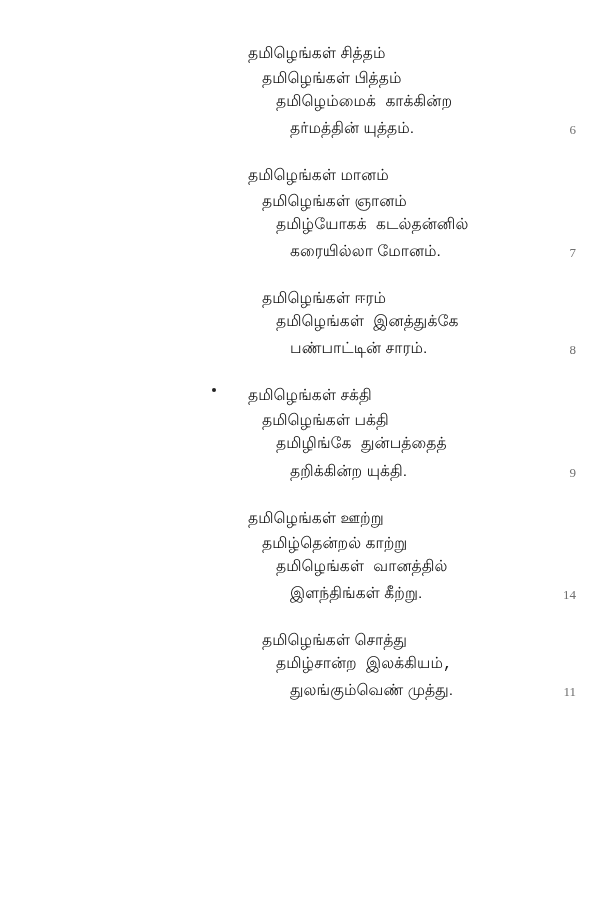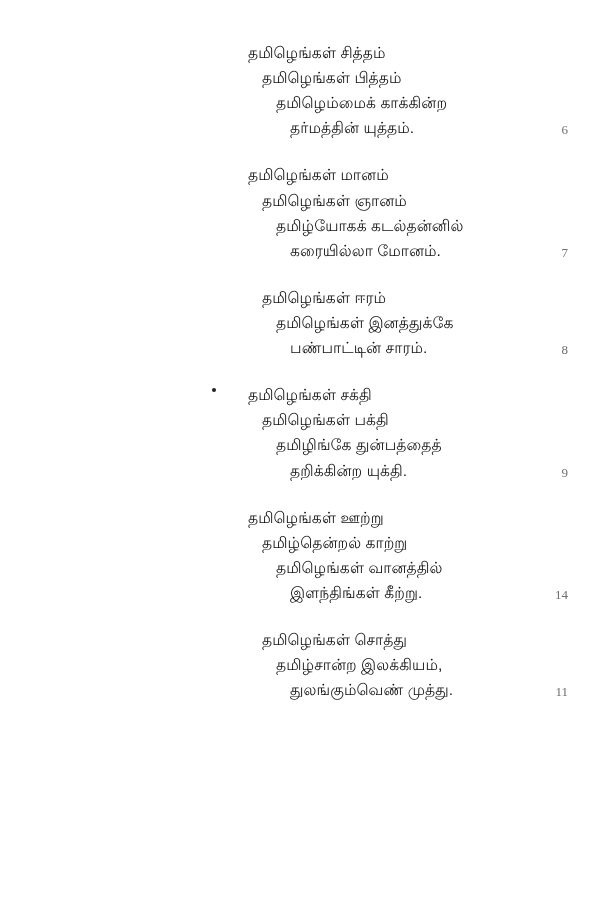--- a/index.html
+++ b/index.html
@@ -14,41 +14,41 @@
     font-family: "Liberation Sans", sans-serif;
     color: #000000;
     overflow: hidden;
   }
   .page {
     position: relative;
     width: 600px;
     height: 902px;
     background: #ffffff;
     box-sizing: border-box;
-    padding: 40px 8px 0 0;
+    padding: 40px 0 0 0;
   }
   .stanza {
     position: relative;
     margin: 0 0 22px 0;
     padding: 0;
   }
   .verse-lines {
     display: block;
   }
   .line {
     font-size: 15.5px;
     line-height: 1.62;
     color: #111111;
     white-space: pre;
     letter-spacing: 0.1px;
   }
   
   .line.i0 { margin-left: 248px; }
   .line.i1 { margin-left: 262px; }
-  .line.i2 { margin-left: 276px; }
+  .line.i2 { margin-left: 276px; font-family: Liberation Mono, monospace; }
   .line.i3 { margin-left: 290px; }
 
   .stanza-number {
     position: absolute;
     right: 24px;
     bottom: 2px;
     font-size: 13px;
     color: #6f6f6f;
     font-family: "Liberation Serif", serif;
   }

